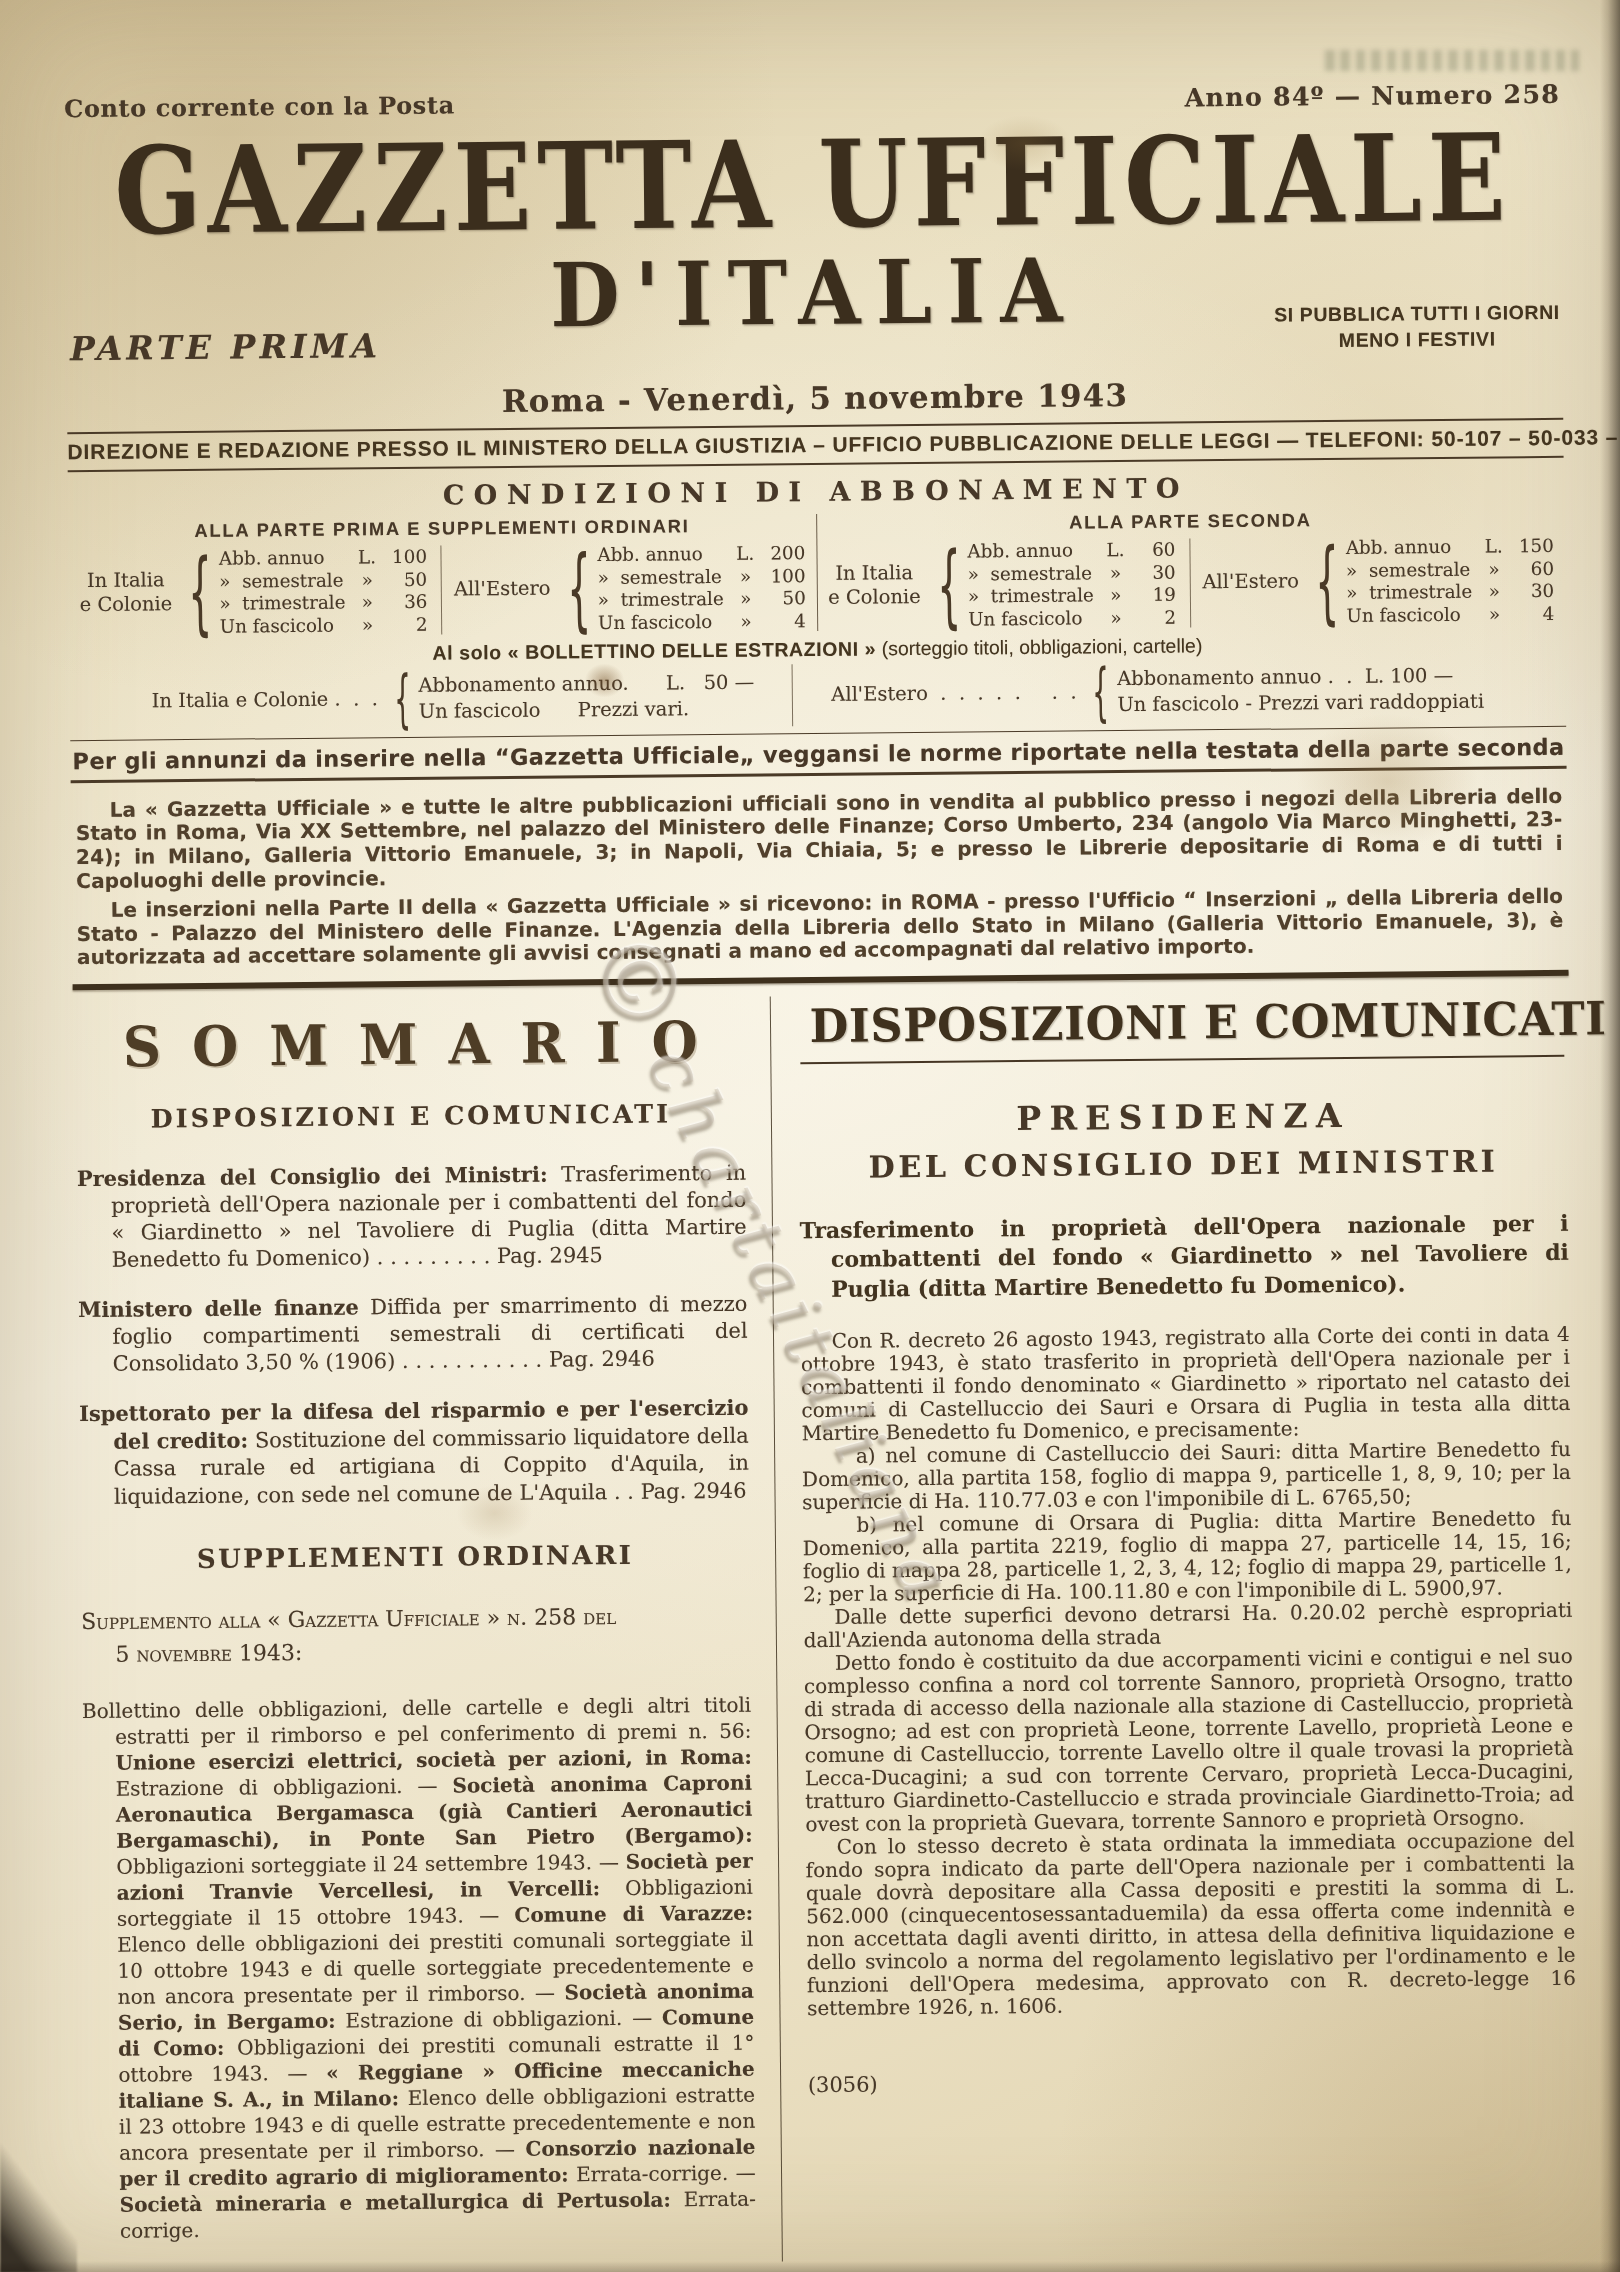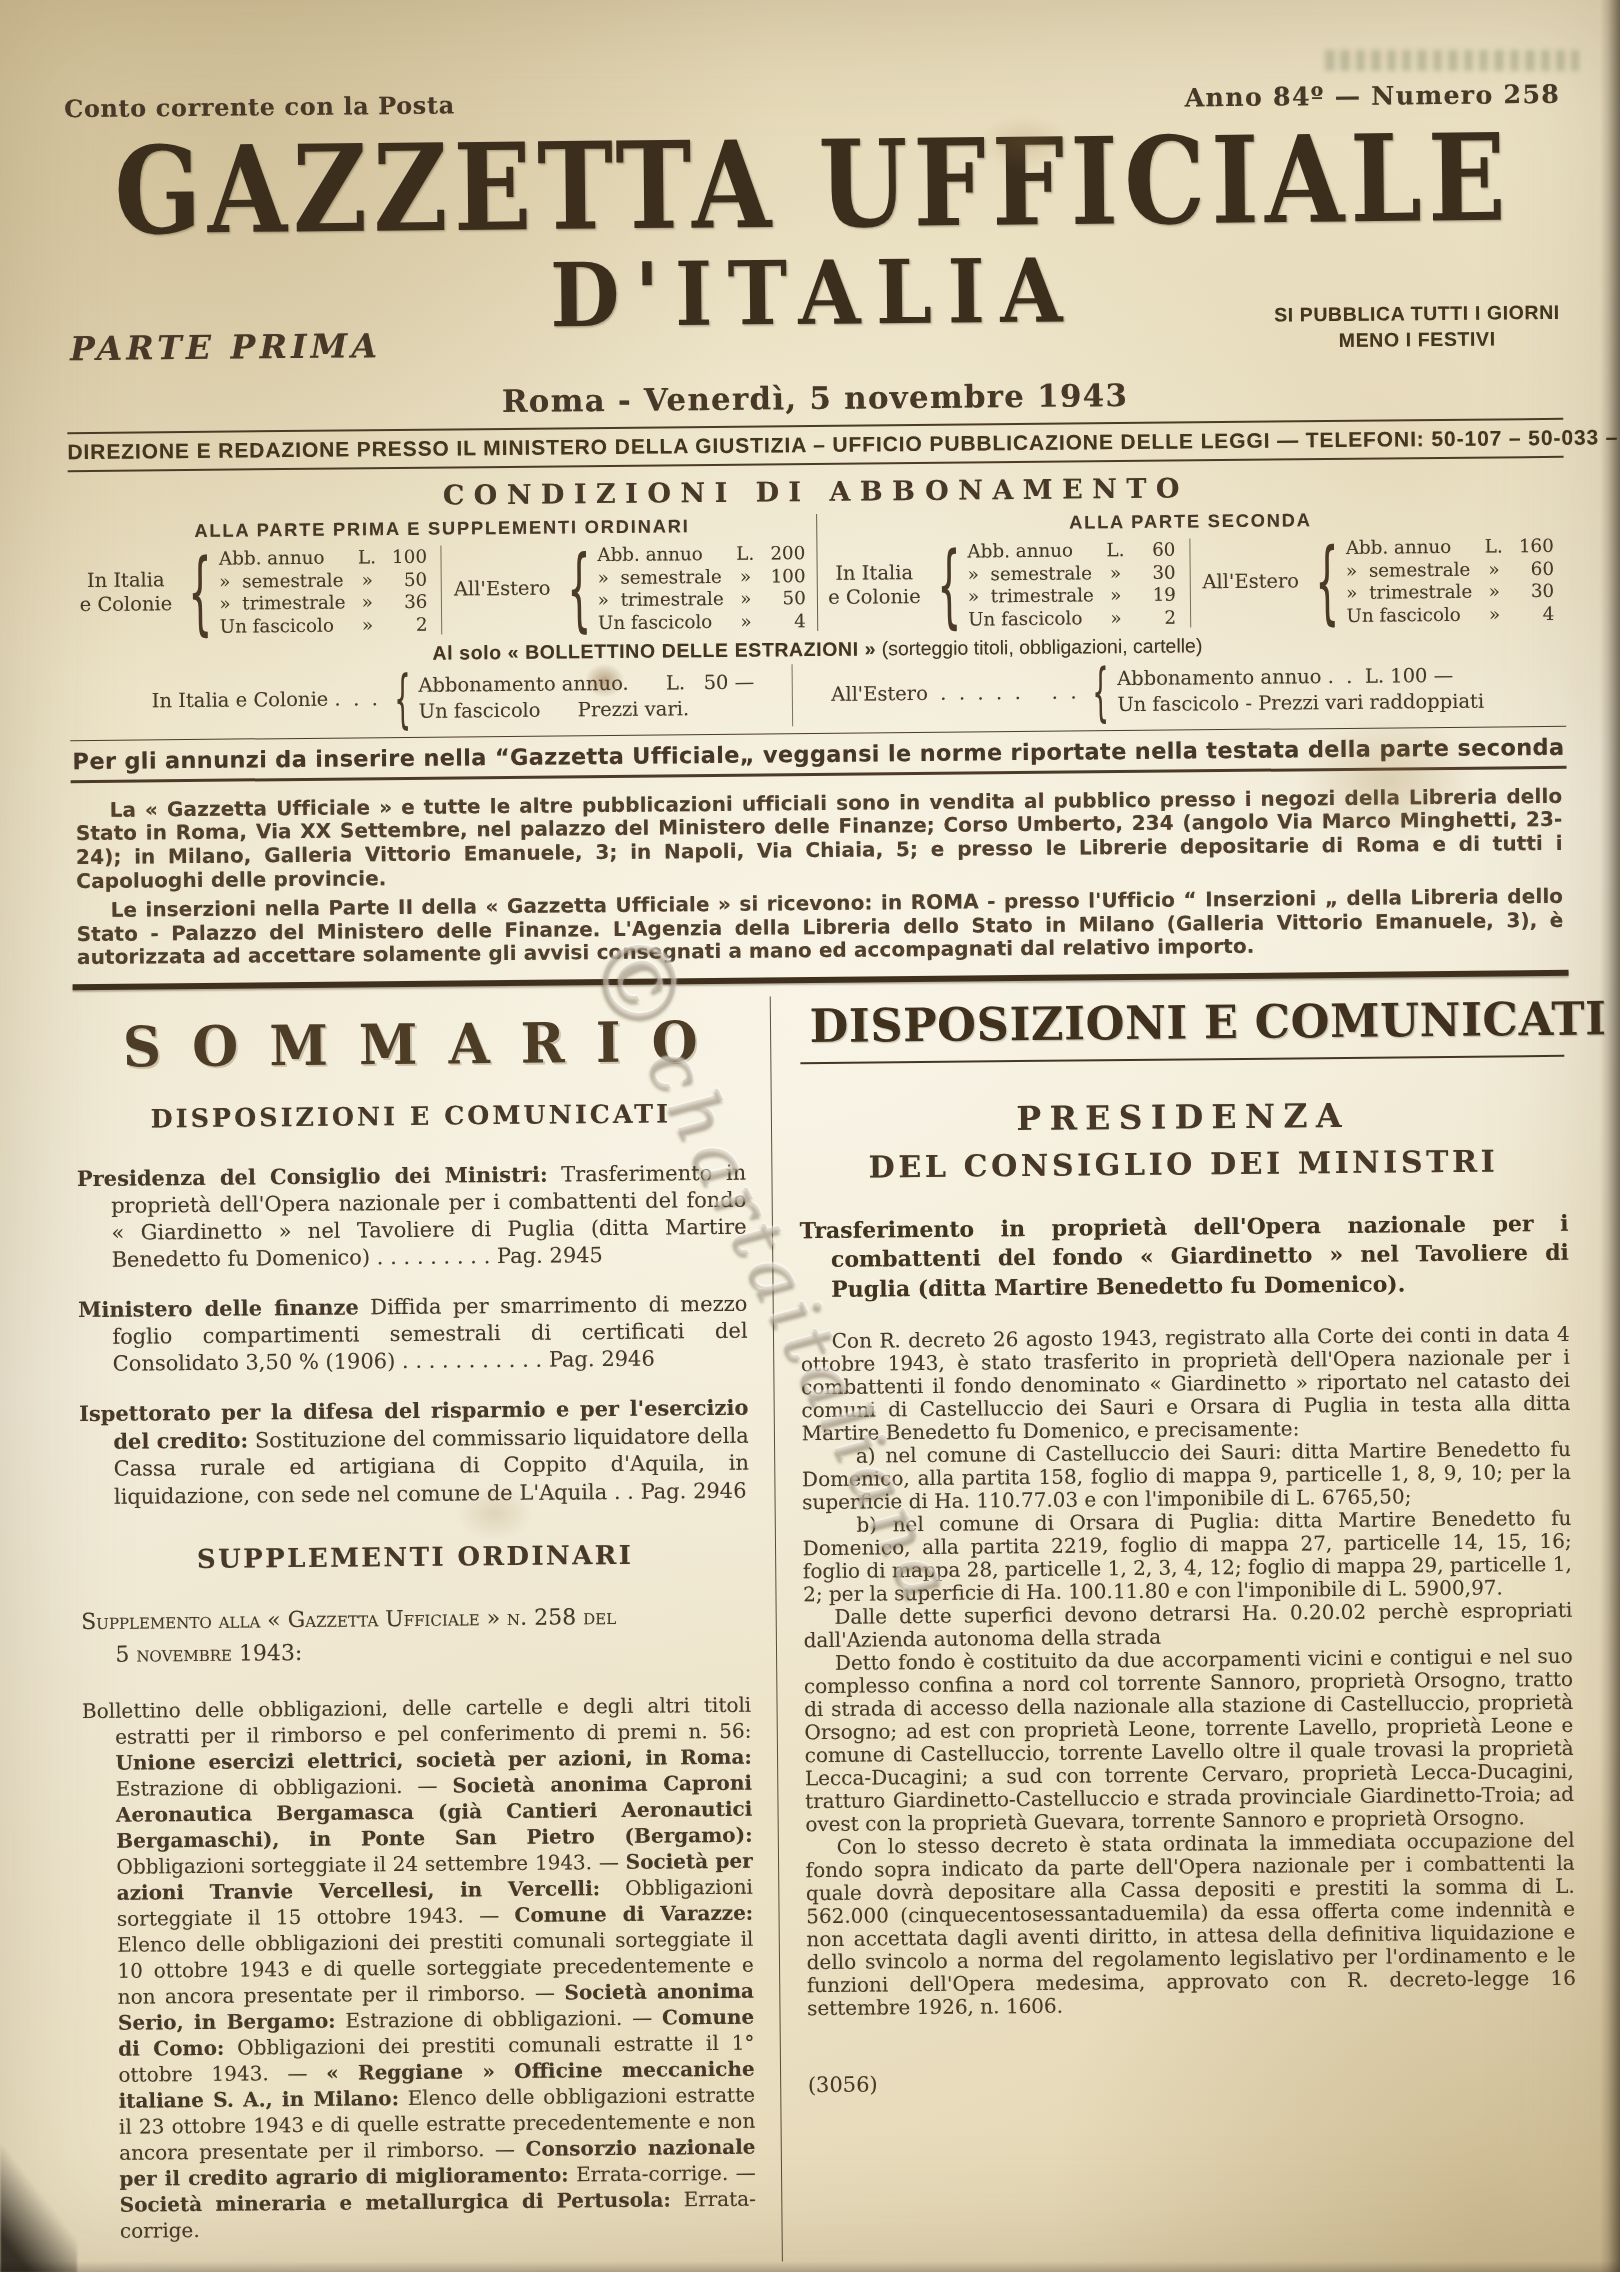--- a/index.html
+++ b/index.html
@@ -229,21 +229,21 @@
               </div>
             </div>
             <div class="sub-group">
               <div class="g-label">
                 <div>All'Estero</div>
               </div>
               <div class="g-brace">{</div>
               <div class="g-rows">
                 <span class="r-lbl">Abb. annuo</span>
                 <span class="r-unit">L.</span>
-                <span class="r-val">160</span>
+                <span class="r-val">150</span>
                 <span class="r-lbl">»  semestrale</span>
                 <span class="r-unit">»</span>
                 <span class="r-val">60</span>
                 <span class="r-lbl">»  trimestrale</span>
                 <span class="r-unit">»</span>
                 <span class="r-val">30</span>
                 <span class="r-lbl">Un fascicolo</span>
                 <span class="r-unit">»</span>
                 <span class="r-val">4</span>
               </div>

